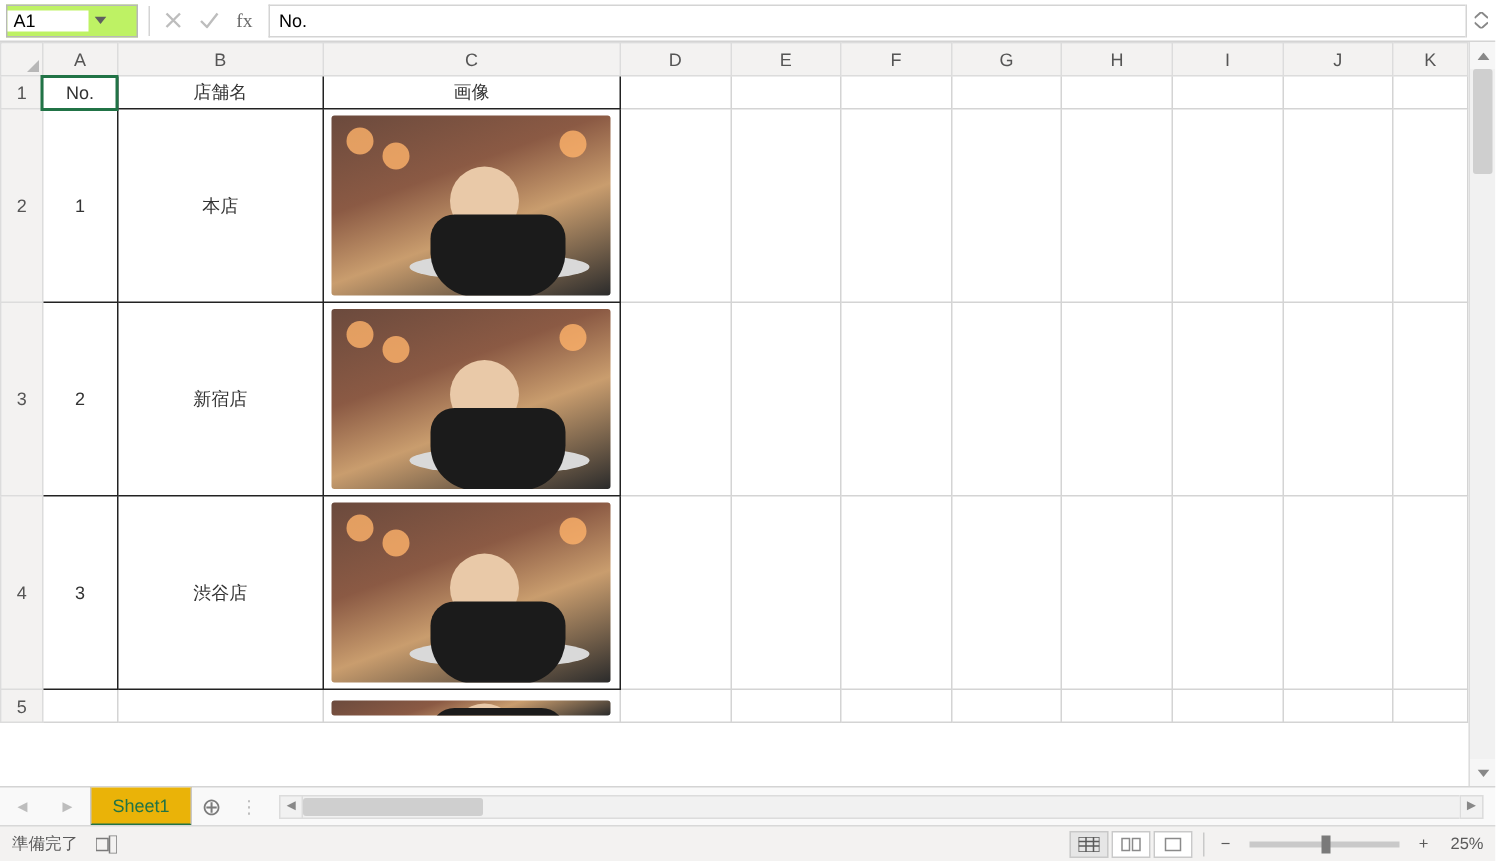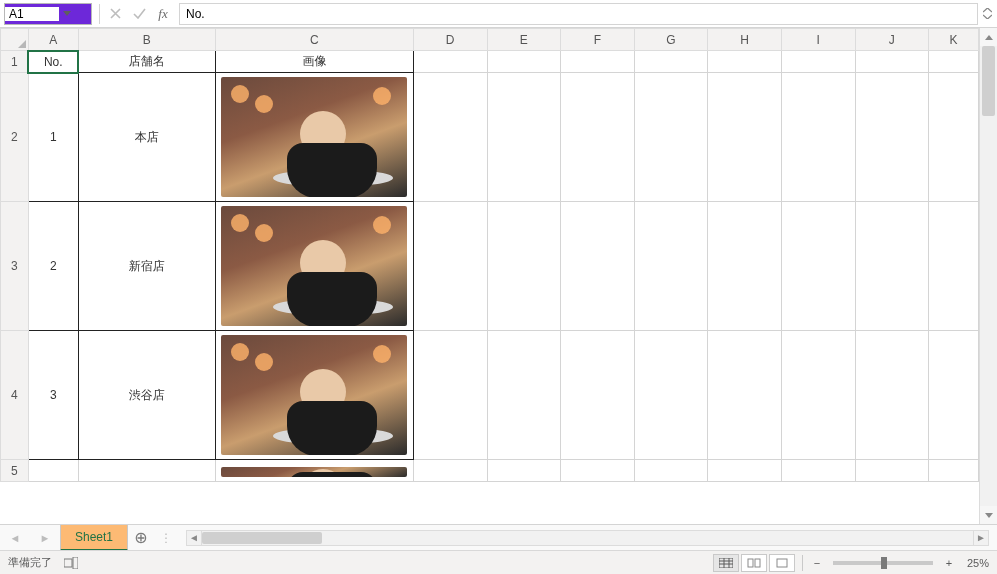--- a/index.html
+++ b/index.html
@@ -1,26 +1,26 @@
 <!DOCTYPE html>
 <html><head>
 <meta charset="utf-8">
 <style>
   * { box-sizing: border-box; margin: 0; padding: 0; }
   html, body { width: 997px; height: 574px; font-family: "Yu Gothic", "Meiryo", sans-serif; font-size: 12px; color: #333; background: #fff; overflow: hidden; }
   body { display: flex; flex-direction: column; }
 
   
   .formula-bar { height: 28px; border-bottom: 1px solid #d4d4d4; display: flex; align-items: center; background: #fff; }
-  .name-box { width: 88px; height: 22px; border: 1px solid #b8b8b8; margin: 0 4px; display: flex; align-items: center; position: relative; background: #6d28d9; }
+  .name-box { width: 88px; height: 22px; border: 1px solid #b8b8b8; margin: 0 4px; display: flex; align-items: center; position: relative; background: #bef264; }
   .name-box input { border: none; width: 54px; padding: 0 4px; font-size: 12px; outline: none; }
   .name-box .drop { width: 16px; height: 20px; display: flex; align-items: center; justify-content: center; color: #5f5f5f; }
   .fb-sep { width: 1px; height: 20px; background: #d4d4d4; margin: 0 3px; }
   .fb-btn { width: 24px; height: 22px; display: flex; align-items: center; justify-content: center; color: #bdbdbd; }
-  .fb-btn.fx { color: #6b6b6b; font-style: italic; font-family: serif; font-size: 13px; }
+  .fb-btn.fx { color: #6b6b6b; font-family: serif; font-size: 13px; }
   .formula-input { flex: 1; height: 22px; border: 1px solid #d4d4d4; border-right: none; margin-left: 4px; padding: 0 6px; font-size: 12px; outline: none; }
   .fb-expand { width: 20px; height: 22px; display: flex; align-items: center; justify-content: center; color: #888; border-left: 1px solid #d4d4d4; }
 
   
   .grid-wrap { flex: 1; display: flex; position: relative; overflow: hidden; }
   .grid-main { flex: 1; overflow: hidden; position: relative; }
   .vscroll-gutter { width: 18px; background: #f1f1f1; border-left: 1px solid #dcdcdc; display: flex; flex-direction: column; }
   .vscroll-gutter .up, .vscroll-gutter .down { height: 18px; display:flex; align-items:center; justify-content:center; color:#888; background:#f6f6f6; }
   .vscroll-gutter .track { flex:1; background:#f1f1f1; position:relative; }
   .vscroll-gutter .thumb { position:absolute; left:2px; right:2px; top:0; height:70px; background:#cfcfcf; border-radius:2px; }
@@ -44,21 +44,21 @@
   .img-ph::before { content:""; position:absolute; left:42%; top:28%; width:46px; height:46px; background:#e9c9a8; border-radius:50%; }
   .img-ph::after { content:""; position:absolute; left:35%; top:55%; width:90px; height:55px; background:#1b1b1b; border-radius:16px 16px 30px 30px; }
   .img-ph .dot { position:absolute; width:18px; height:18px; border-radius:50%; background:#ffb36a; opacity:.8; }
   .img-ph .d1{ left:10px; top:8px;} .img-ph .d2{ left:34px; top:18px;} .img-ph .d3{ right:16px; top:10px;}
   .img-ph .tray { position:absolute; left:28%; bottom:10px; width:120px; height:18px; background:#d9d9d9; border-radius:50%; }
 
   
   .sheet-bar { height: 26px; border-top:1px solid #d4d4d4; display:flex; align-items:center; background:#f9f9f9; }
   .sheet-nav { width:60px; display:flex; align-items:center; justify-content:space-around; color:#bdbdbd; }
   .sheet-nav span { font-size:11px; }
-  .sheet-tab { height:26px; padding:0 14px; display:flex; align-items:center; background:#fdba74; border:1px solid #c8c8c8; border-top:none; border-bottom:2px solid #217346; font-size:12px; color:#217346; }
+  .sheet-tab { height:26px; padding:0 14px; display:flex; align-items:center; background:#eab308; border:1px solid #c8c8c8; border-top:none; border-bottom:2px solid #217346; font-size:12px; color:#217346; }
   .add-sheet { width:26px; height:26px; display:flex; align-items:center; justify-content:center; color:#7b7b7b; font-size:16px; }
   .tab-sep { color:#bbb; margin:0 6px; }
   .hscroll { flex:1; height:16px; margin:0 8px; display:flex; align-items:center; }
   .hscroll .btn { width:16px; height:16px; background:#f1f1f1; border:1px solid #dcdcdc; display:flex;align-items:center;justify-content:center; color:#888; font-size:10px;}
   .hscroll .track { flex:1; height:16px; background:#f1f1f1; border-top:1px solid #dcdcdc; border-bottom:1px solid #dcdcdc; position:relative; }
   .hscroll .thumb { position:absolute; left:0; top:1px; height:12px; width:120px; background:#cfcfcf; border-radius:2px; }
 
   
   .status-bar { height:24px; background:#f3f2f1; border-top:1px solid #d8d8d8; display:flex; align-items:center; padding:0 8px; font-size:11px; color:#5a5a5a; }
   .status-bar .spacer { flex:1; }

